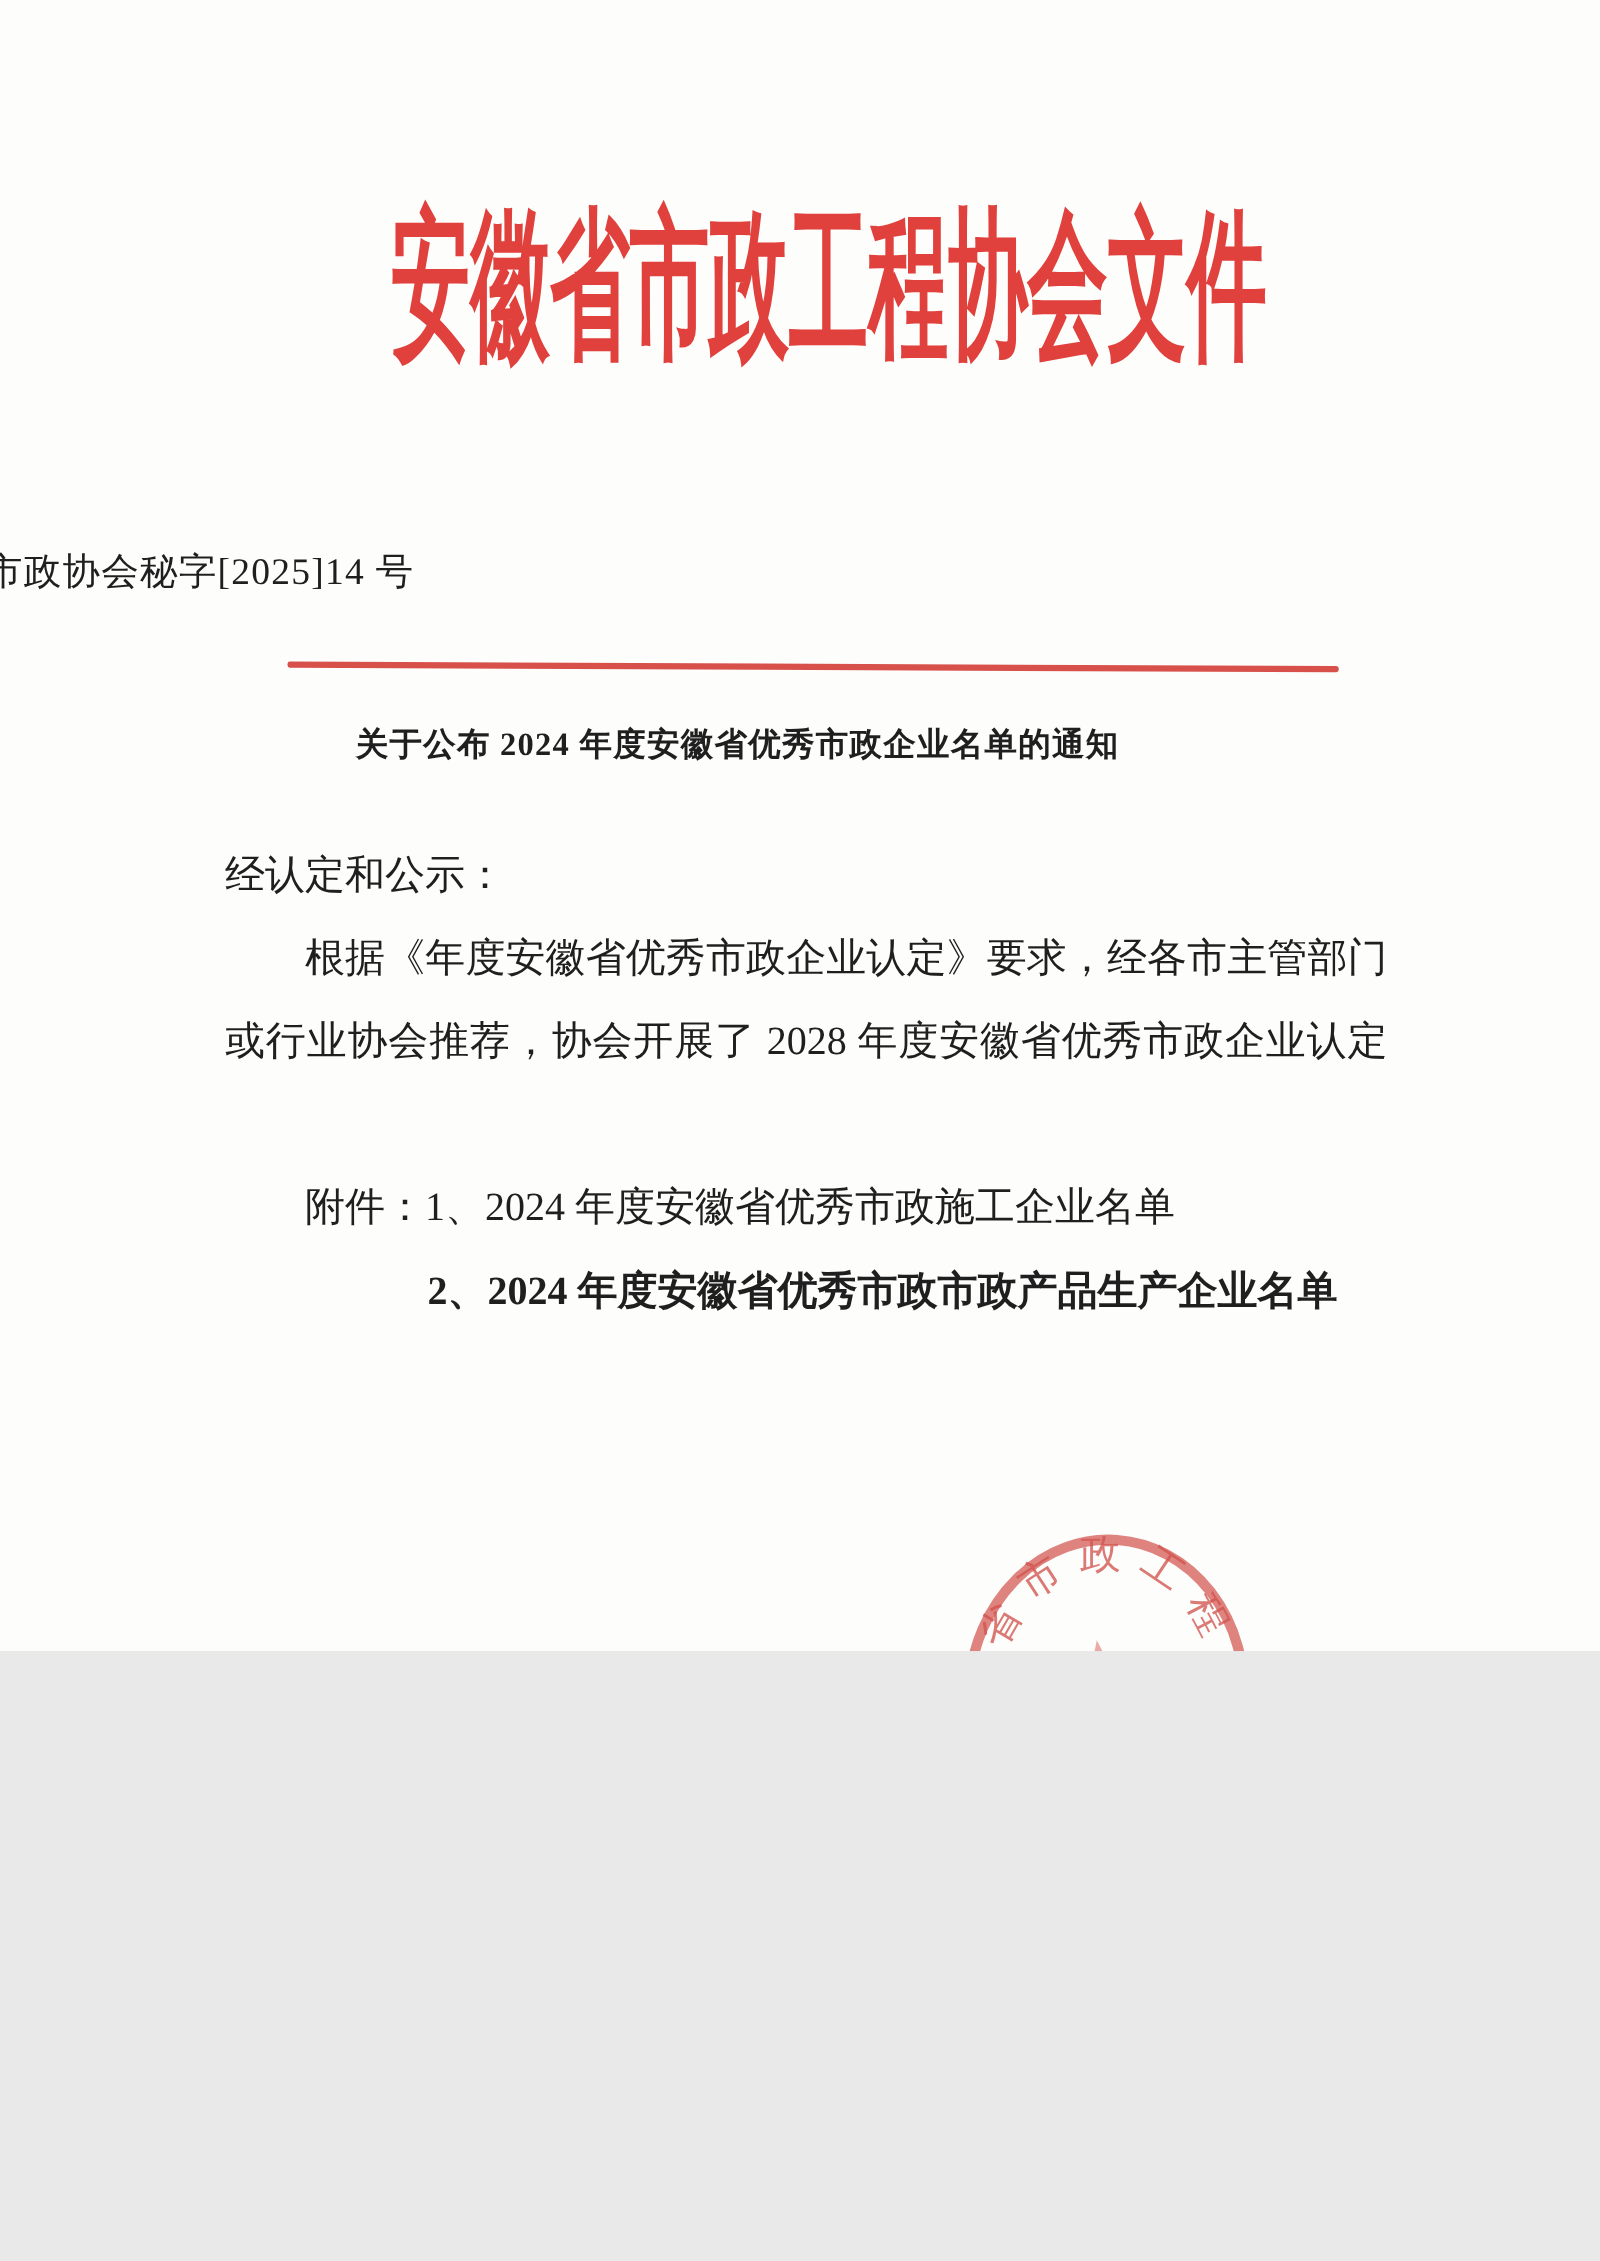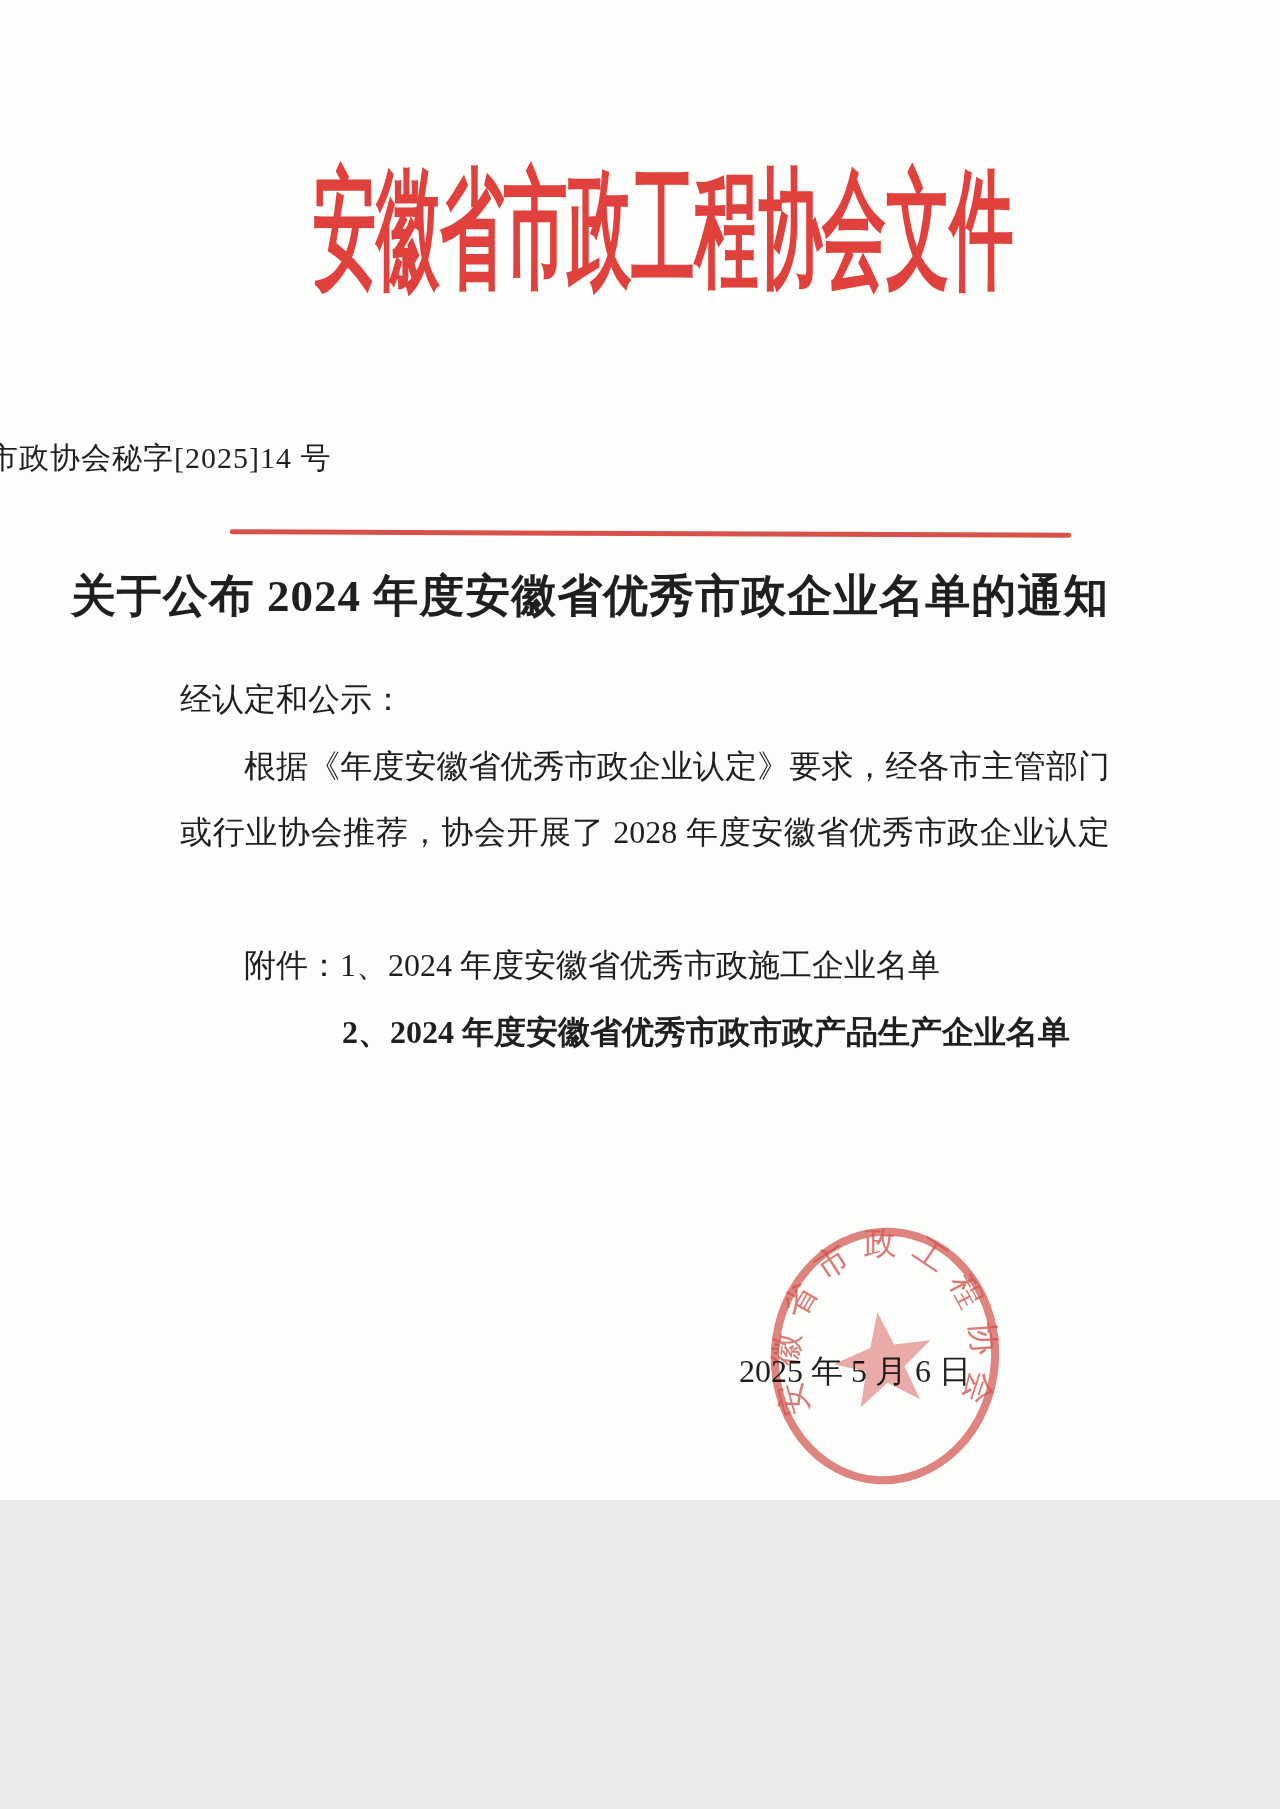--- a/index.html
+++ b/index.html
@@ -1,18 +1,18 @@
 <!DOCTYPE html>
 <html><head>
 <meta charset="utf-8">
 <style>
   html,body{margin:0;padding:0;background:#e9e9e9;}
   .page{
     position:relative;
-    width:1280px;height:1500px;
+    width:1280px;height:1321px;
     margin:0 auto;
     background:#fdfdfc;
     overflow:hidden;
     font-family:"Liberation Serif","DejaVu Serif",serif;
     color:#1f1f1f;
   }
   
   .org-title-wrap{
     position:absolute;top:148px;left:0;width:100%;
     text-align:center;line-height:165px;height:165px;
@@ -41,21 +41,21 @@
     border-radius:2px;
   }
   
   .notice-title-wrap{
     position:absolute;top:570px;left:0;width:100%;
     text-align:center;line-height:52px;
     white-space:nowrap;
   }
   .notice-title{
     display:inline-block;
-    font-size:45px;font-weight:bold;letter-spacing:1px;
+    font-size:26px;font-weight:bold;letter-spacing:1px;
     transform:translateX(-50px);
   }
   
   .body-block{
     position:absolute;top:666px;left:180px;width:930px;
     font-size:32px;
   }
   .bline{height:66.5px;line-height:66.5px;white-space:nowrap;}
   .indent{text-indent:2em;}
   .just{text-align:justify;text-align-last:justify;}

